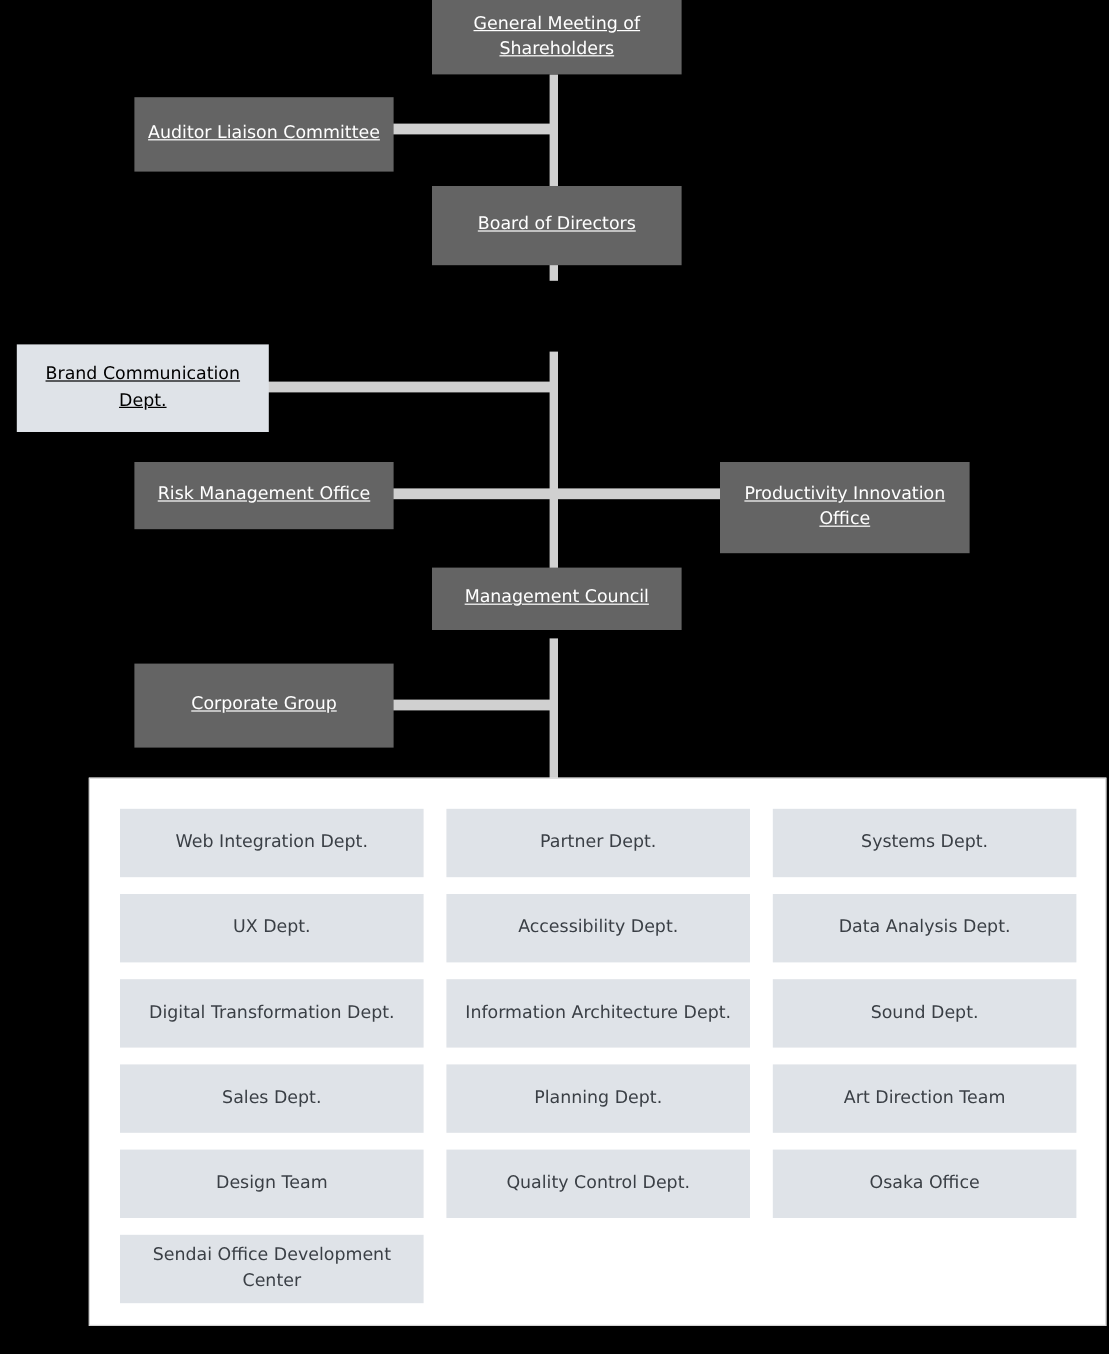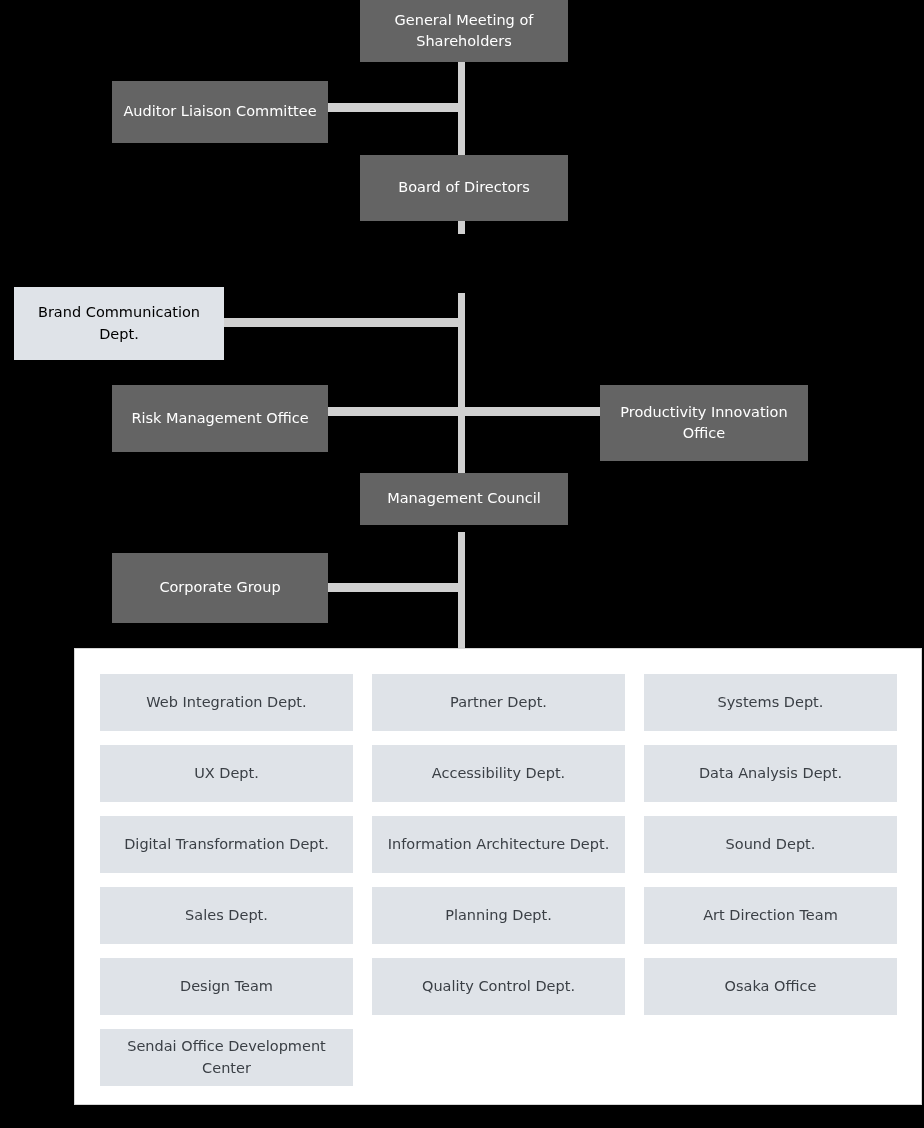--- a/index.html
+++ b/index.html
@@ -30,20 +30,21 @@
 
   
   .node {
     position: absolute;
     display: flex;
     align-items: center;
     justify-content: center;
     text-align: center;
     line-height: 1.45;
     padding: 4px 10px;
+    text-decoration: underline;
   }
   .node-dark {
     background: #646464;
     color: #ffffff;
     font-size: 14.5px;
   }
   .node-light {
     background: #dfe3e8;
     color: #000000;
     font-size: 14.5px;
@@ -118,21 +119,21 @@
 
   <div class="node node-dark" style="left:360px; top:155px; width:208px; height:66px;">
     <span>Board of Directors</span>
   </div>
 
 
   <div class="node node-light" style="left:14px; top:287px; width:210px; height:73px;">
     <span>Brand Communication Dept.</span>
   </div>
 
-  <div class="node node-dark" style="left:112px; top:385px; width:216px; height:67px;">
+  <div class="node node-dark" style="left:112px; top:385px; width:216px; height:56px;">
     <span>Risk Management Office</span>
   </div>
 
   <div class="node node-dark" style="left:600px; top:385px; width:208px; height:76px;text-align:center;">
     <span>Productivity Innovation Office</span>
   </div>
 
   <div class="node node-dark" style="left:360px; top:473px; width:208px; height:52px;">
     <span>Management Council</span>
   </div>

